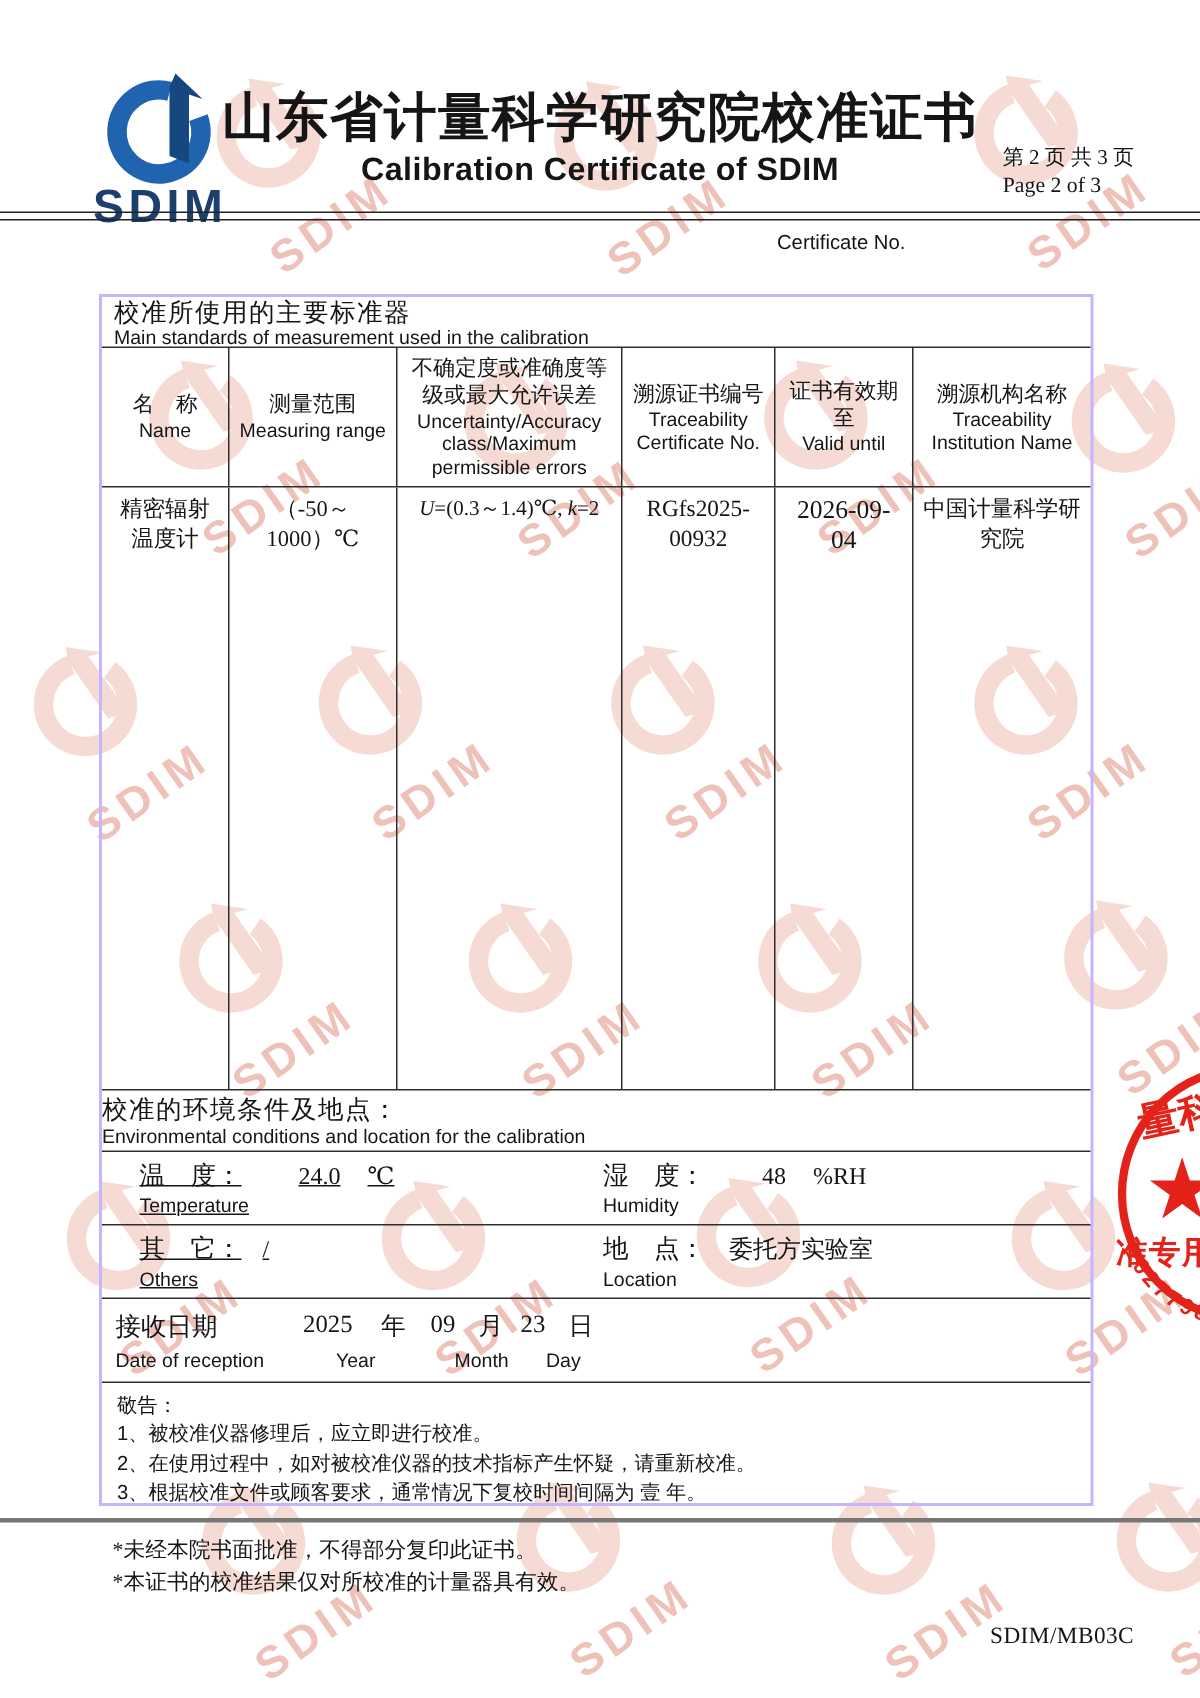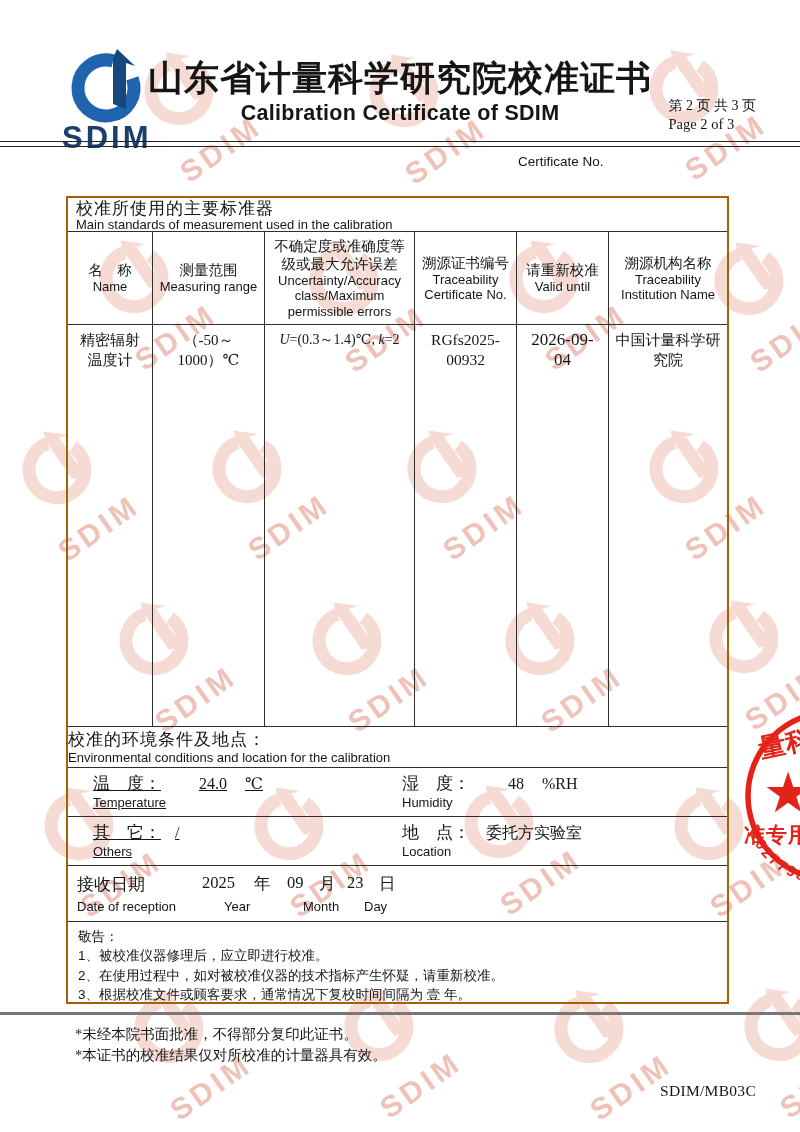--- a/index.html
+++ b/index.html
@@ -24,21 +24,21 @@
   .dbl-rule { left:0; top:141px; width:800px; height:6px;
     border-top:1.5px solid #222; border-bottom:1.5px solid #222; z-index:2; }
 
   .certno { left:515px; top:153px; z-index:2; }
   .certno .line1 { font-size:18px; }
   .certno .num { font-size:21px; letter-spacing:0.5px; margin-left:10px; }
   .certno .line2 { font-size:13.5px; margin-top:1px; margin-left:3px; }
 
   
   .main-box { left:66px; top:196px; width:663px; height:808px;
-    border:2px solid #a16207; z-index:1; background:transparent; }
+    border:2px solid #c4b5fd; z-index:1; background:transparent; }
   .trow { position:relative; border-bottom:1px solid #2e2e2e; width:100%; }
   .trow.last { border-bottom:none; }
   .row-title    { height:34px; padding:1px 8px 0; }
   .row-title .cn { font-size:17px; letter-spacing:1px; font-weight:500; line-height:19px; }
   .row-title .en { font-size:13px; line-height:14px; }
   .row-head     { height:93px; display:flex; }
   .row-data     { height:402px; display:flex; }
   .row-envtitle { height:41px; padding:2px 0 0; }
   .row-envtitle .cn { font-size:17px; letter-spacing:1px; font-weight:500; line-height:21px; }
   .row-envtitle .en { font-size:13px; line-height:15px; }
@@ -237,21 +237,21 @@
     </div>
     <div class="hcell w3">
       <div class="cn">不确定度或准确度等级或最大允许误差</div>
       <div class="en">Uncertainty/Accuracy class/Maximum permissible errors</div>
     </div>
     <div class="hcell w4">
       <div class="cn">溯源证书编号</div>
       <div class="en">Traceability Certificate No.</div>
     </div>
     <div class="hcell w5">
-      <div class="cn">请重新校准</div>
+      <div class="cn">证书有效期至</div>
       <div class="en">Valid until</div>
     </div>
     <div class="hcell w6">
       <div class="cn">溯源机构名称</div>
       <div class="en">Traceability Institution Name</div>
     </div>
   </div>
 
   <div class="trow row-data">
     <div class="dcell w1 serif">精密辐射温度计</div>

